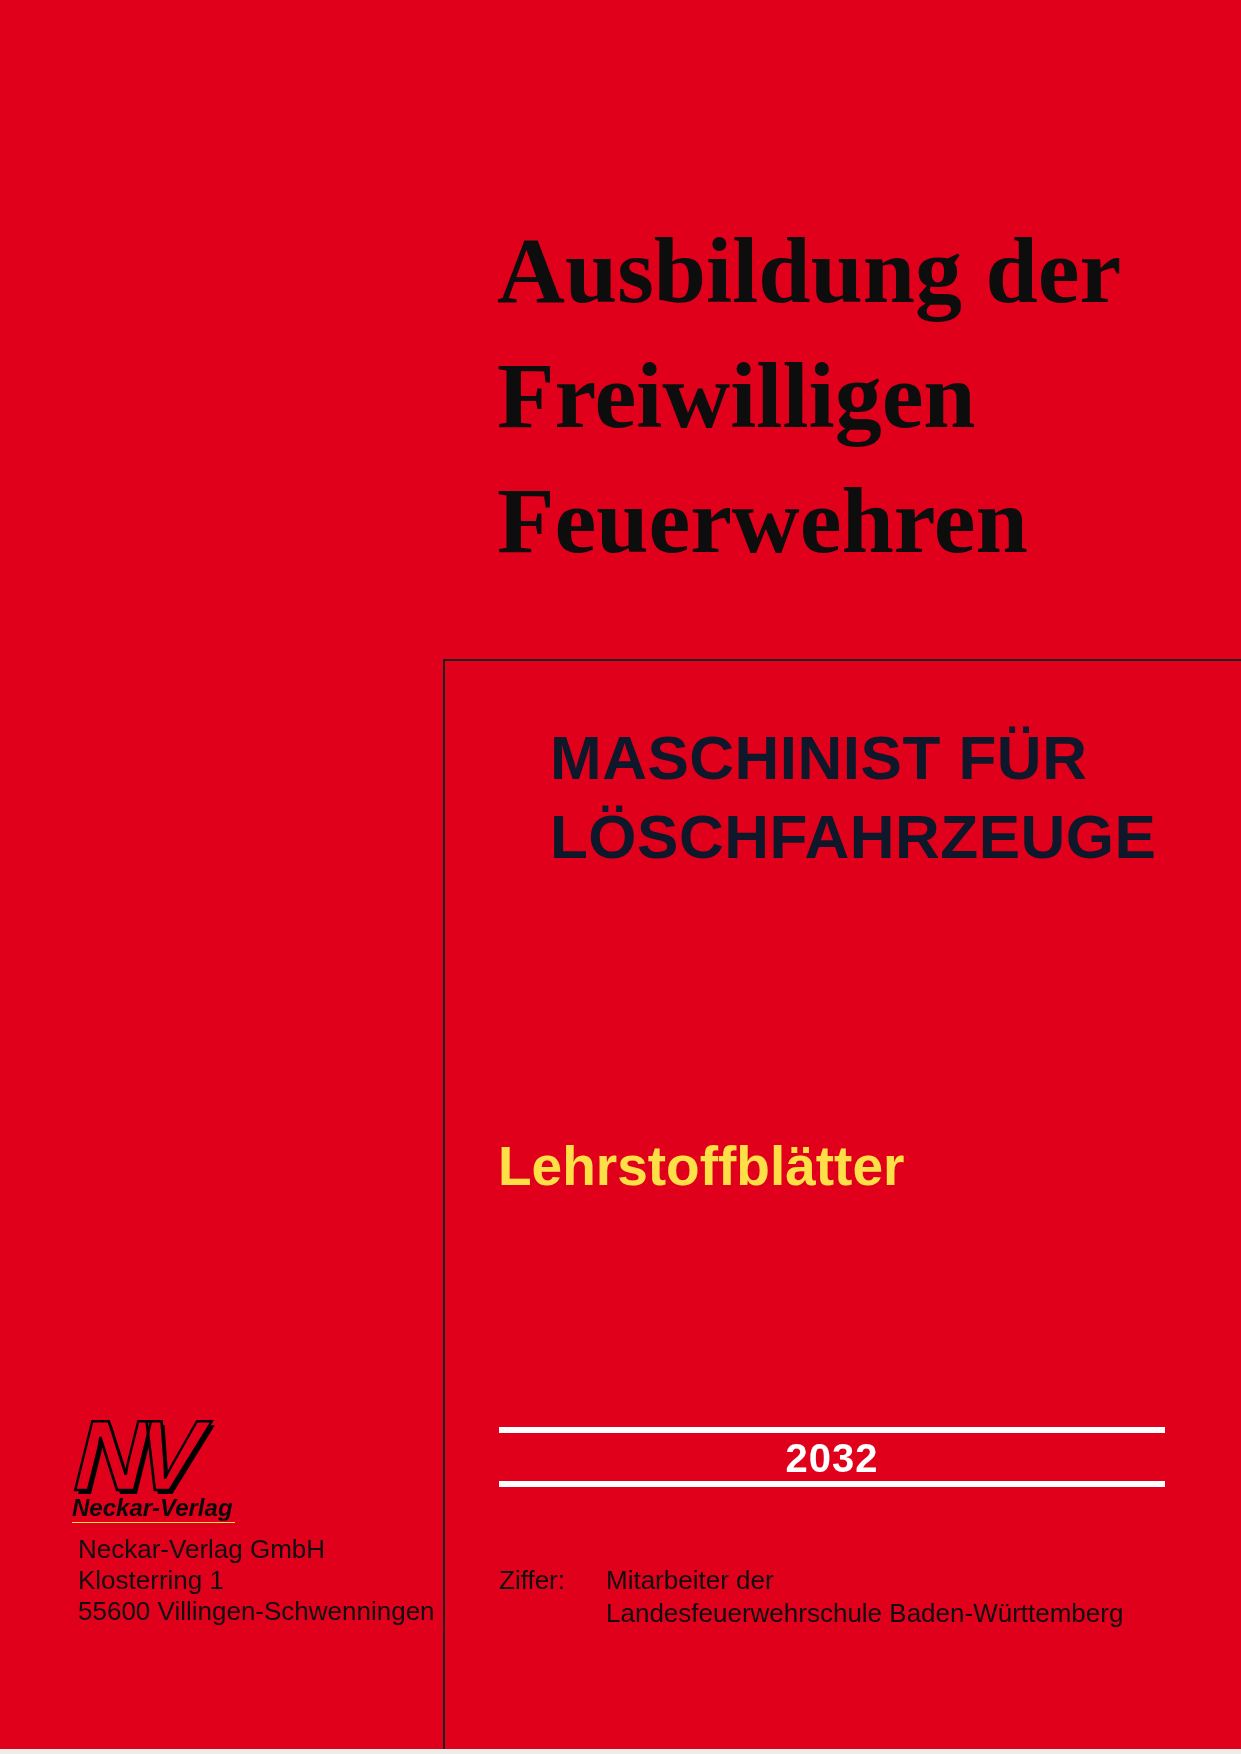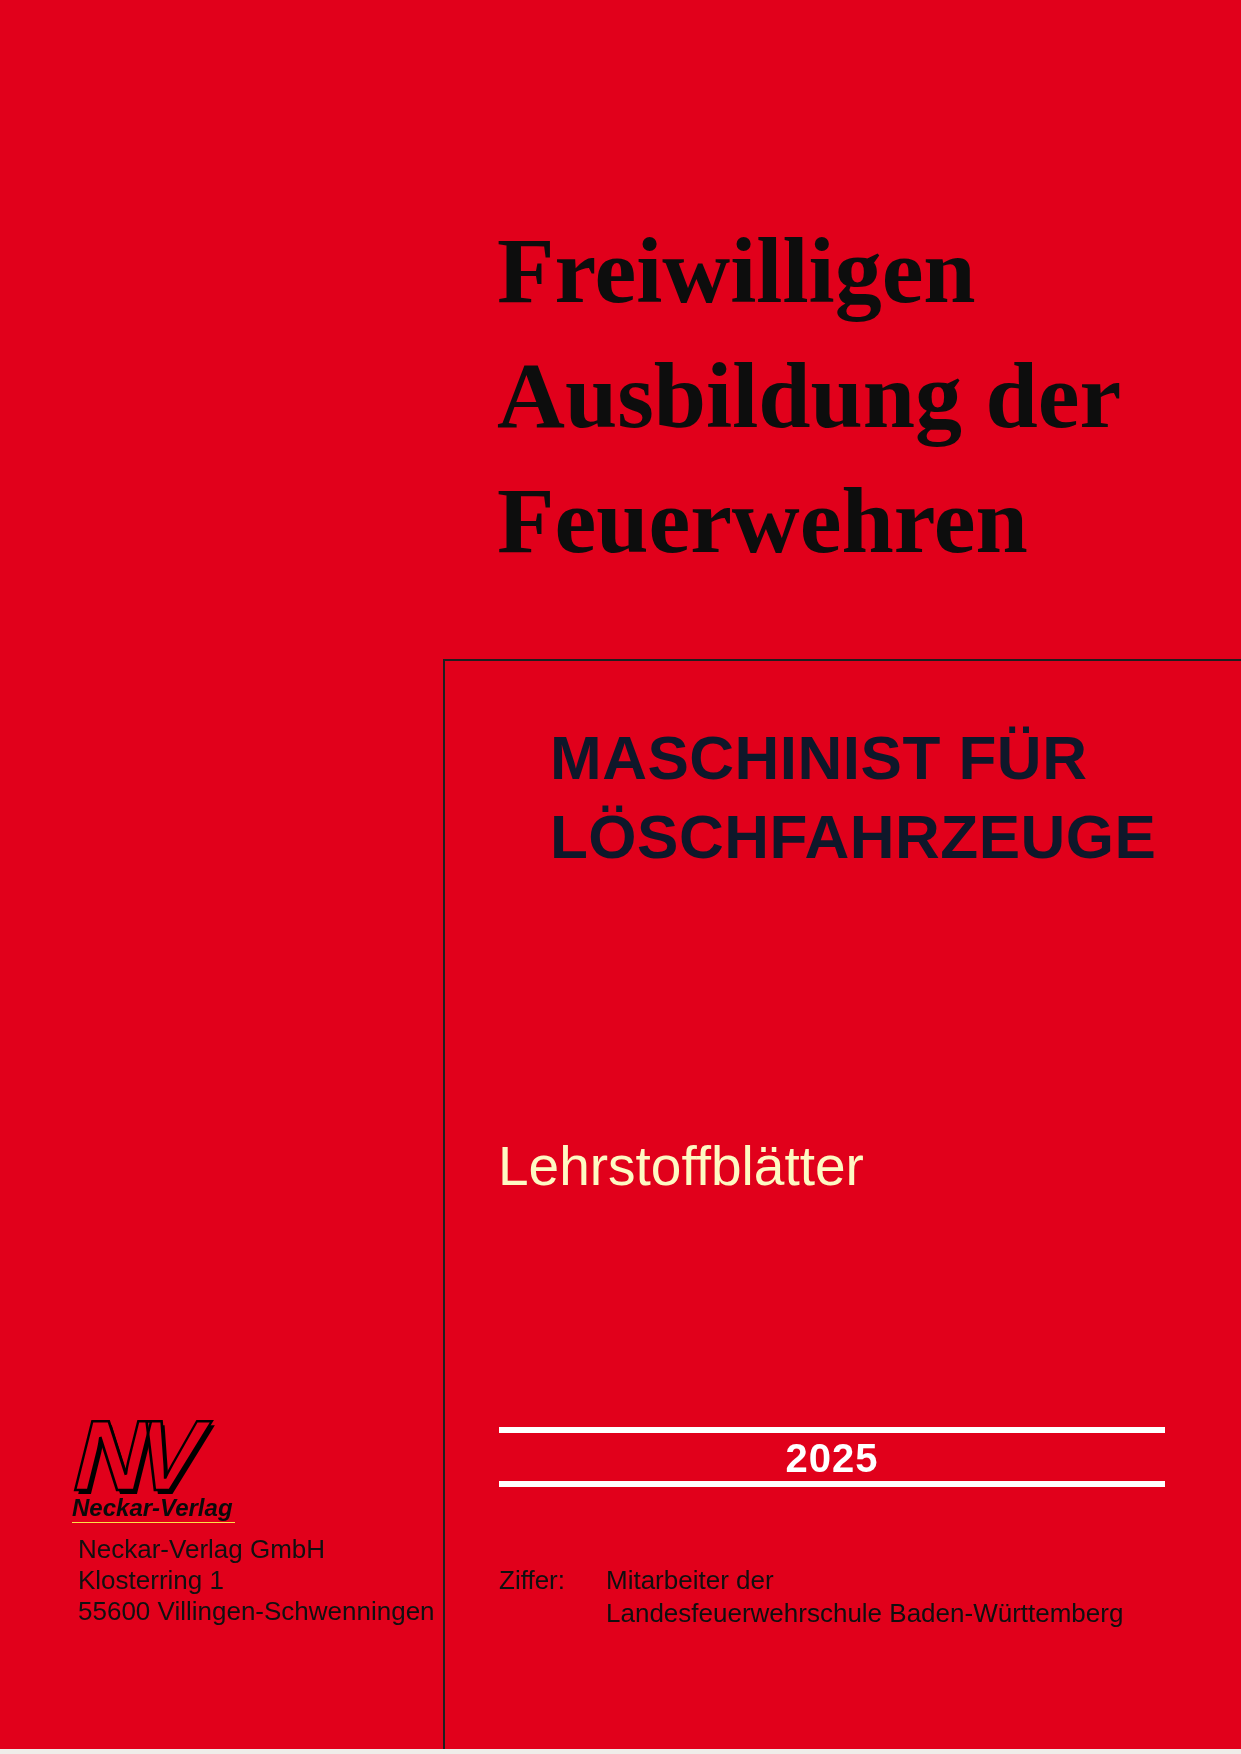--- a/index.html
+++ b/index.html
@@ -55,24 +55,24 @@
     white-space: nowrap;
     margin-left: 48px;
   }
   .panel-heading span { display: block; }
 
   
   .subject-title {
     position: absolute;
     left: 498px;
     top: 1135px;
-    font-weight: normal;
+    font-weight: bold;
     font-size: 55px;
     line-height: 63px;
-    color: #fef9c3;
+    color: #fde047;
     white-space: nowrap;
   }
   .subject-subtitle {
     position: absolute;
     left: 505px;
     top: 1210px;
     font-size: 30px;
     line-height: 40px;
     color: #0a0a0a;
     white-space: nowrap;
@@ -156,37 +156,37 @@
     height: 5px;
     background: #efede9;
   }
 </style>
 </head>
 <body>
 
 <div class="cover">
 
   <div class="main-title">
+    <span>Ausbildung der</span>
     <span>Freiwilligen</span>
-    <span>Ausbildung der</span>
     <span>Feuerwehren</span>
   </div>
 
   <div class="frame"></div>
 
   <div class="panel-heading">
     <span>MASCHINIST FÜR</span>
     <span>LÖSCHFAHRZEUGE</span>
   </div>
 
   <div class="subject-title">Lehrstoffblätter</div>
 
 
   <div class="year-bar top"></div>
-  <div class="year-text">2025</div>
+  <div class="year-text">2032</div>
   <div class="year-bar bottom"></div>
 
   <div class="authors">
     <div class="authors-label">Ziffer:</div>
     <div class="authors-value">
       <span>Mitarbeiter der</span>
       <span>Landesfeuerwehrschule Baden-Württemberg</span>
     </div>
   </div>
 

